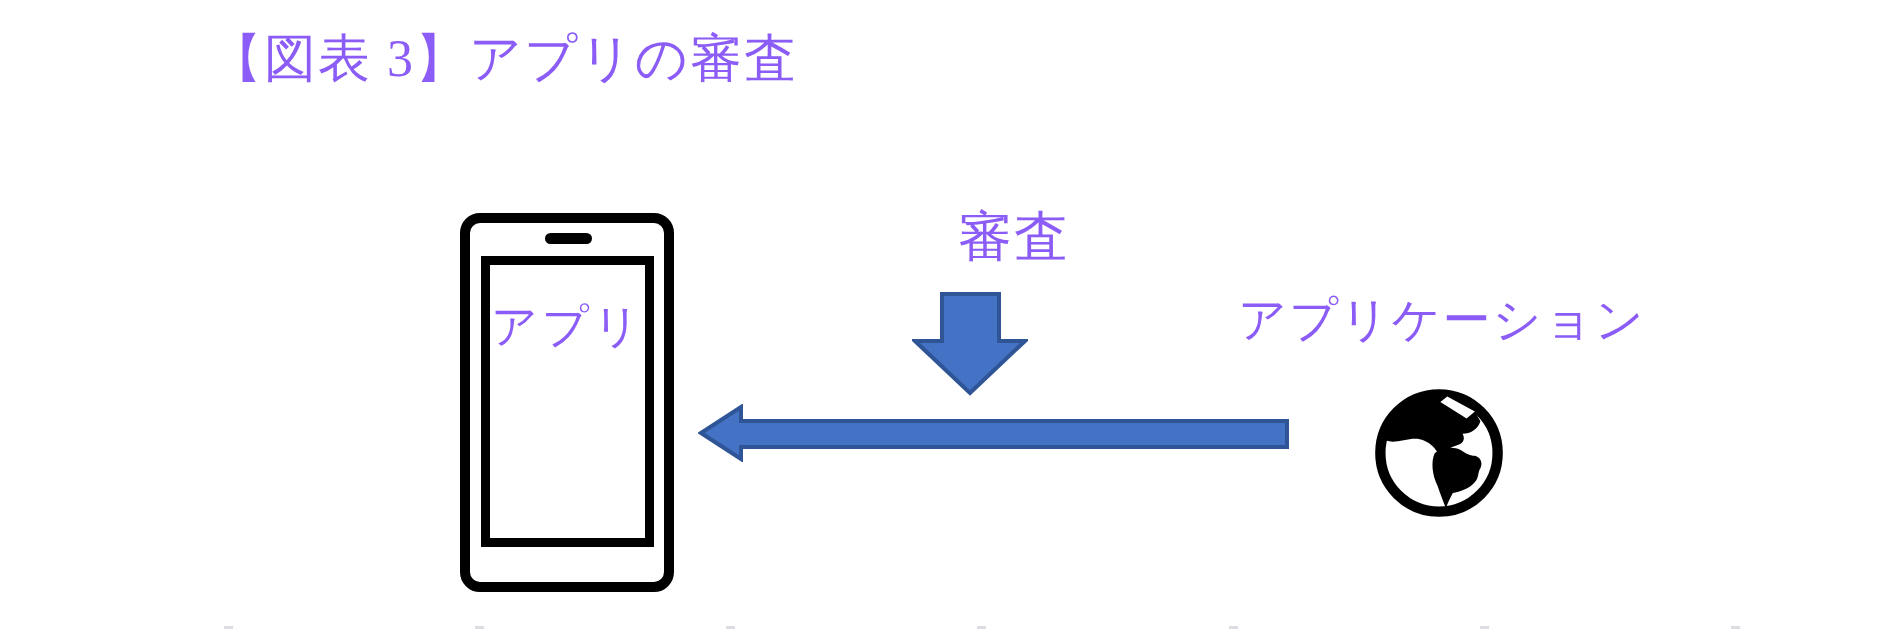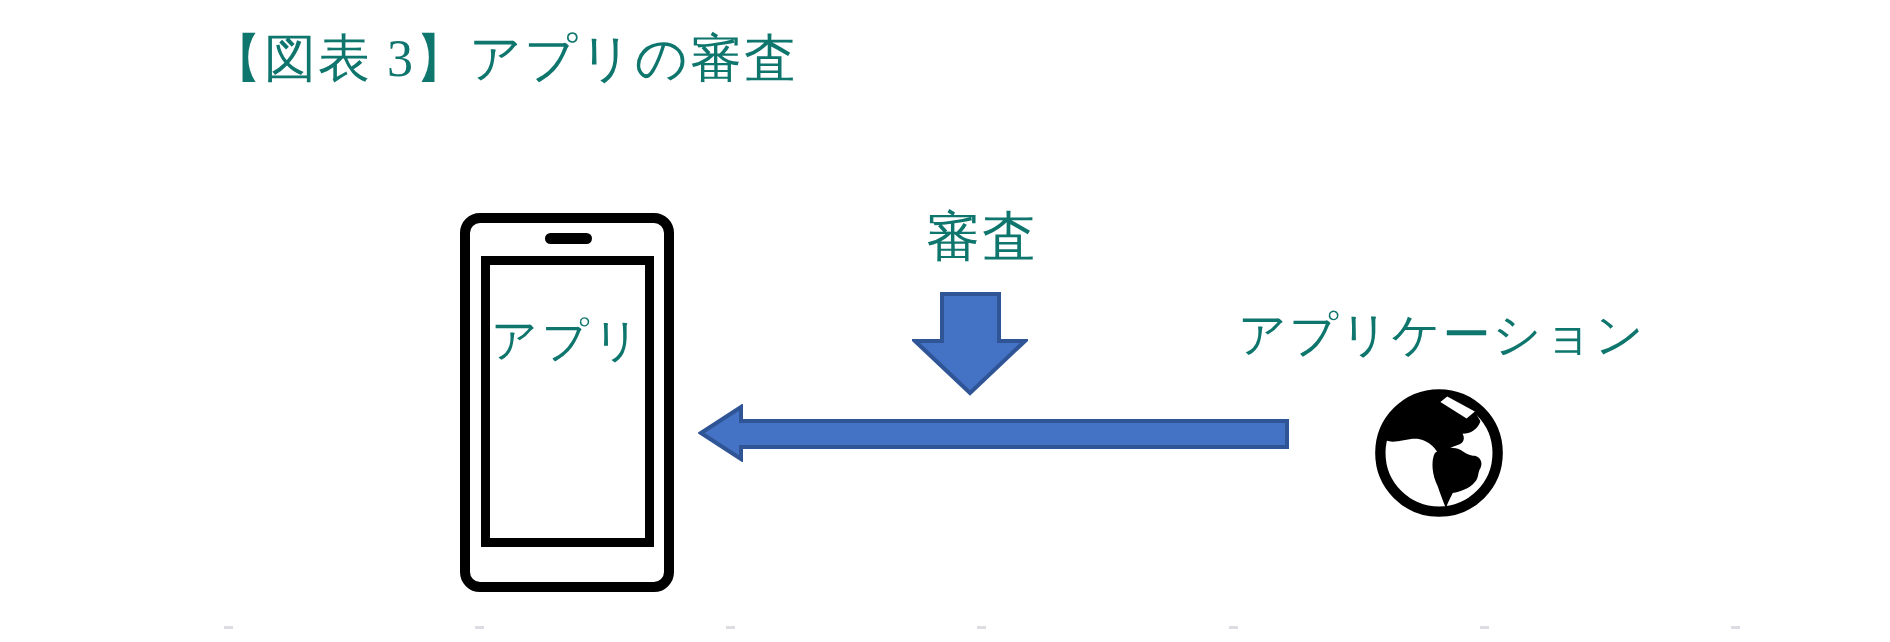--- a/index.html
+++ b/index.html
@@ -3,21 +3,21 @@
 <meta charset="utf-8">
 <style>
   html, body { margin: 0; padding: 0; background: #ffffff; }
   .stage {
     position: relative;
     width: 1890px;
     height: 642px;
     background: #ffffff;
     overflow: hidden;
     font-family: "Liberation Serif", "DejaVu Serif", serif;
-    color: #0f766e;
+    color: #8b5cf6;
   }
   .abs { position: absolute; }
   .figure-title {
     left: 210px; top: 24px;
     font-size: 52px;
     letter-spacing: 2px;
     white-space: nowrap;
   }
   .phone-frame {
     left: 460px; top: 213px;
@@ -35,35 +35,35 @@
   }
   .phone-screen {
     left: 481px; top: 256px;
     width: 173px; height: 291px;
     border: 9px solid #000;
     box-sizing: border-box;
     background: #fff;
   }
   .screen-text {
     width: 100%;
-    padding-top: 32px;
+    padding-top: 18px;
     text-align: center;
     font-size: 46px;
     line-height: 87px;
     letter-spacing: 4px;
     box-sizing: border-box;
   }
   .review-label {
-    left: 926px; top: 201px;
+    left: 958px; top: 201px;
     font-size: 54px;
     letter-spacing: 2px;
     white-space: nowrap;
   }
   .application-label {
-    left: 1238px; top: 303px;
+    left: 1238px; top: 288px;
     font-size: 48px;
     letter-spacing: 2px;
     white-space: nowrap;
   }
   .down-arrow-svg  { left: 912px; top: 292px; }
   .left-arrow-svg  { left: 698px; top: 404px; }
   .globe-svg       { left: 1370px; top: 384px; }
   .artifact-dashes {
     left: 224px; top: 626px;
     width: 1516px;

